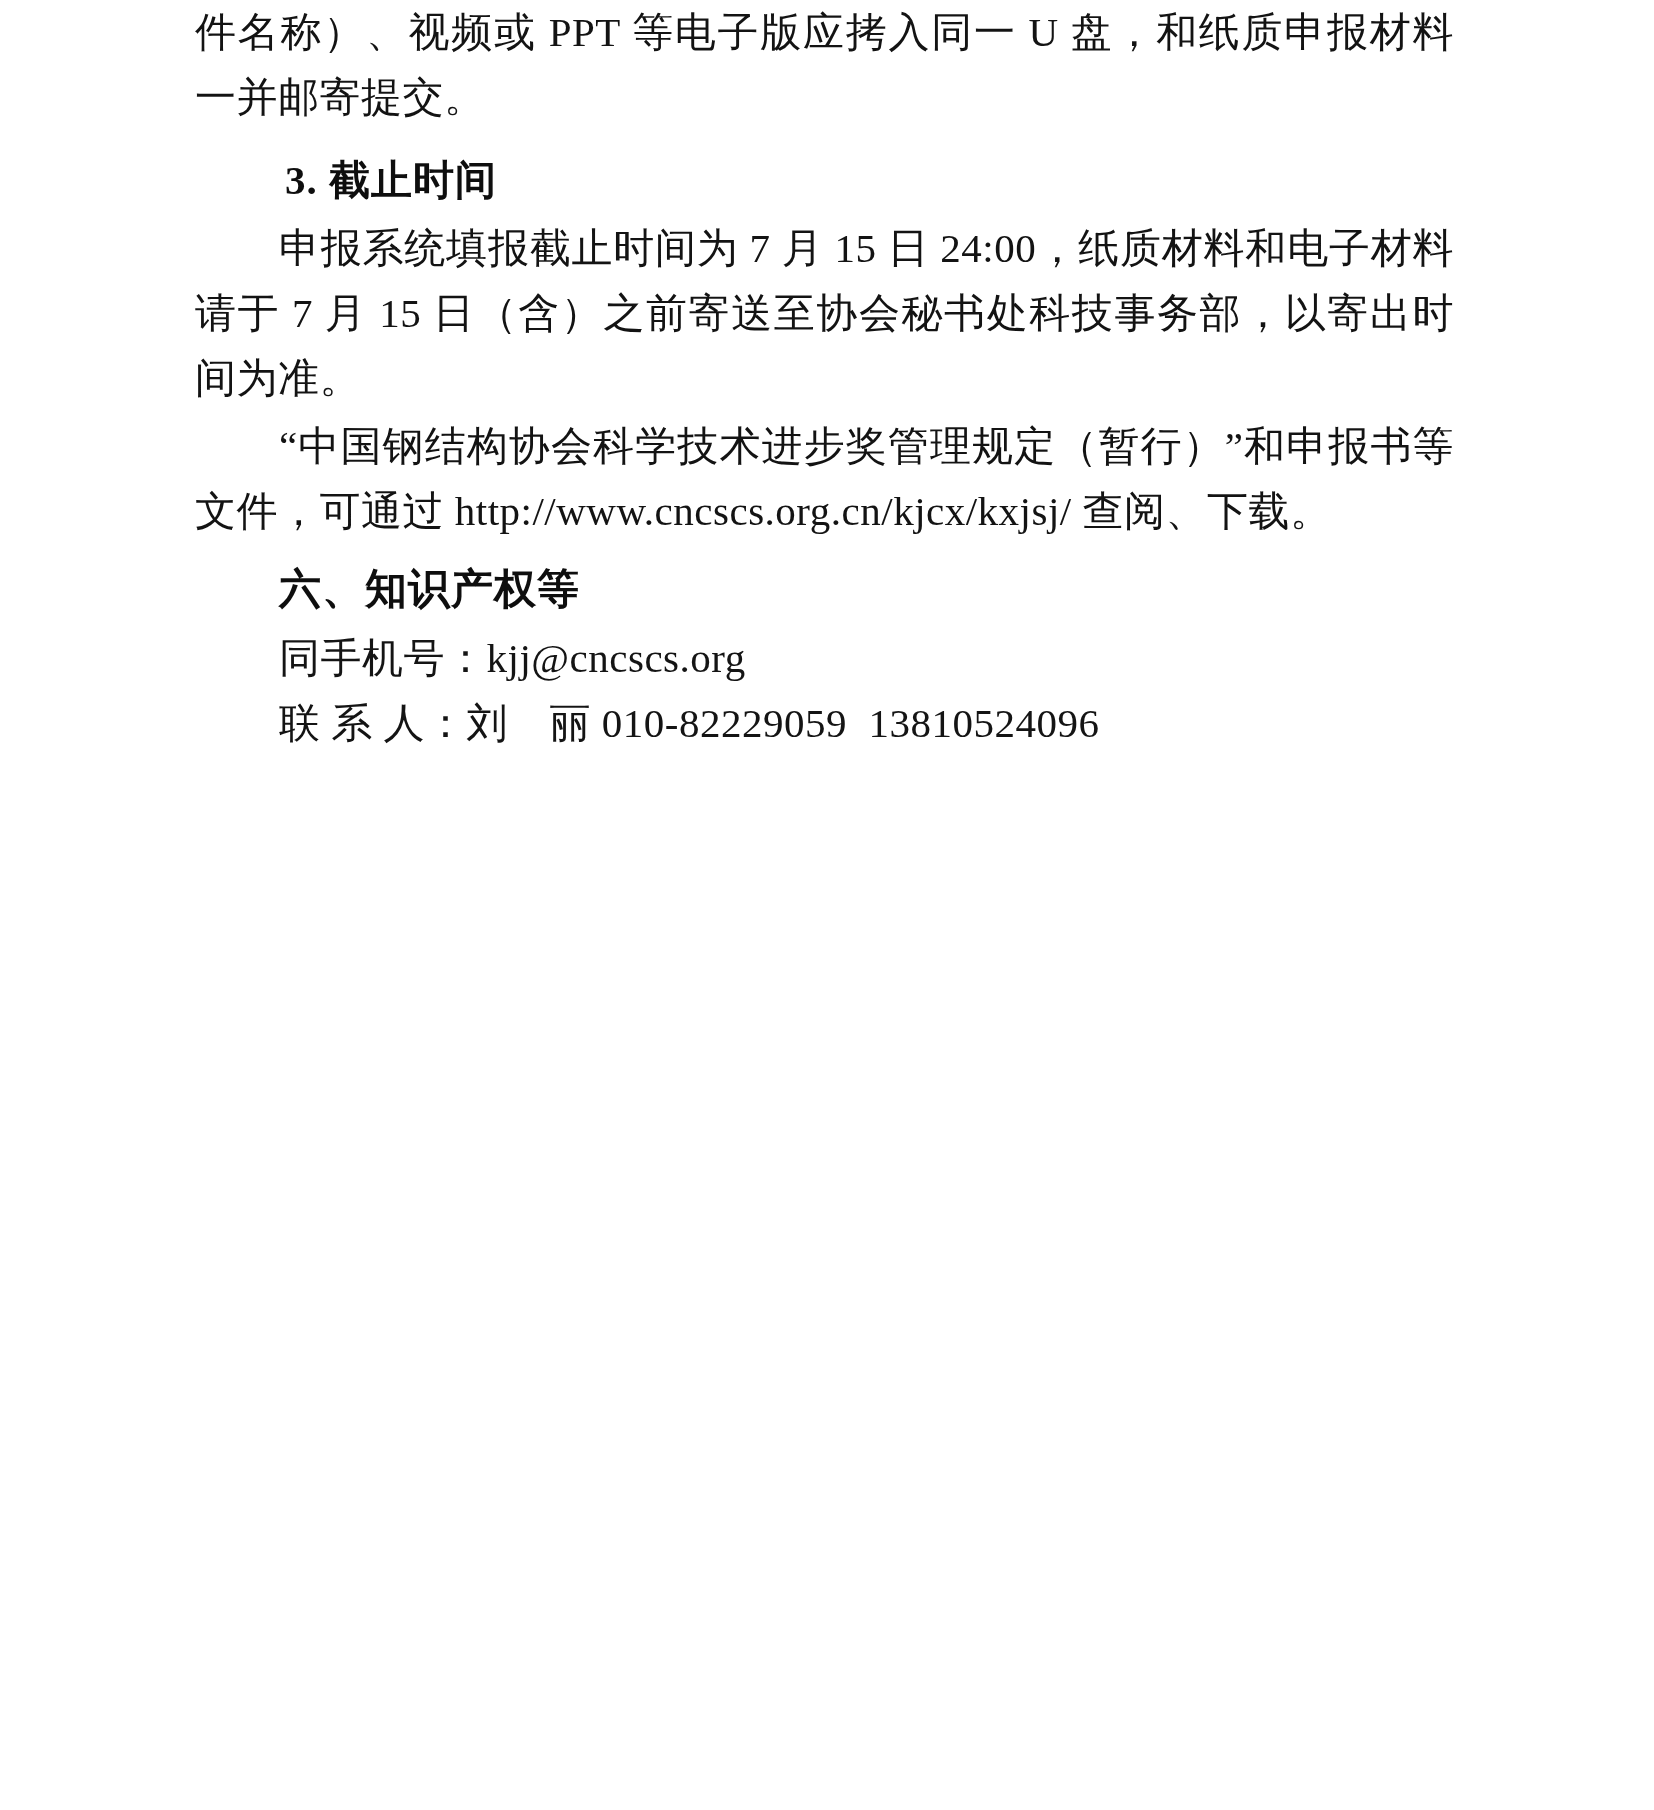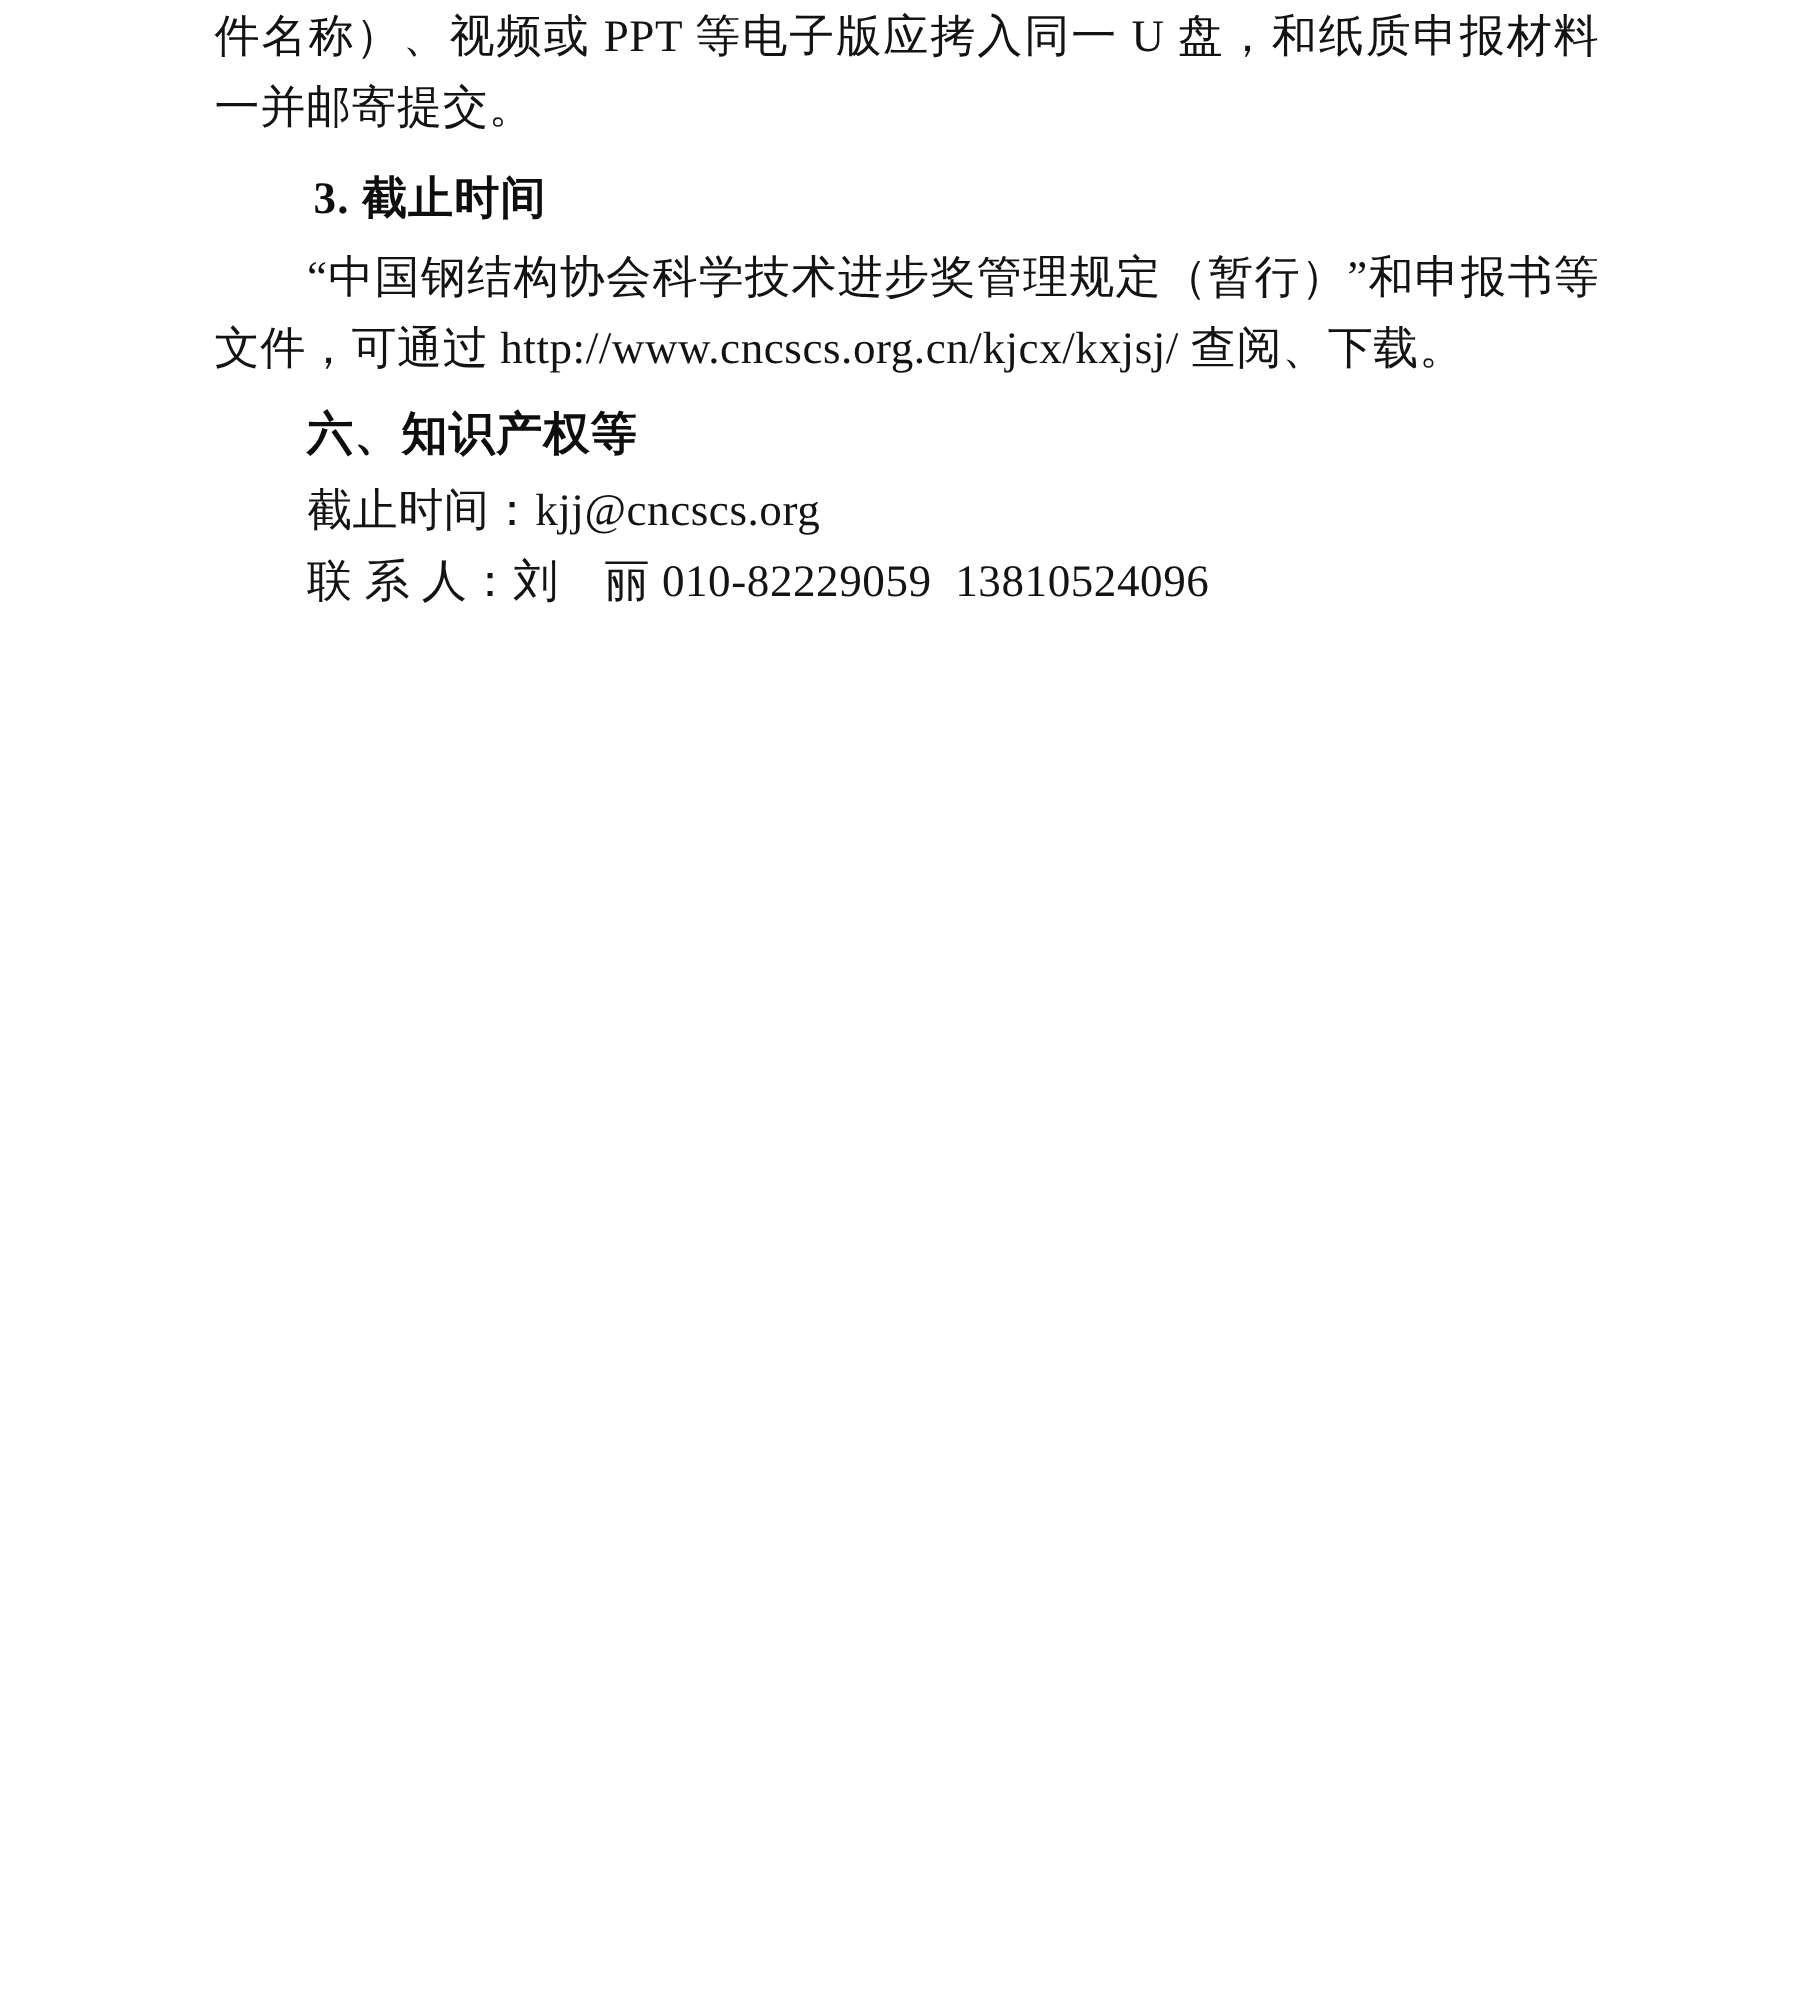--- a/index.html
+++ b/index.html
@@ -72,30 +72,31 @@
 
 <div class="page">
   <div class="doc-body">
 
     <p class="para cont">件名称）、视频或 PPT 等电子版应拷入同一 U 盘，和纸质申报材料一并邮寄提交。</p>
 
     <div class="spacer-sm"></div>
 
     <h3 class="heading sub">3. 截止时间</h3>
 
+    <p class="para indent">申报系统填报截止时间为 7 月 15 日 24:00，纸质材料和电子材料请于 7 月 15 日（含）之前寄送至协会秘书处科技事务部，以寄出时间为准。</p>
 
     <div class="spacer-xs"></div>
 
 
     <p class="para indent">“中国钢结构协会科学技术进步奖管理规定（暂行）”和申报书等文件，可通过 http://www.cncscs.org.cn/kjcx/kxjsj/ 查阅、下载。</p>
 
 
 
     <div class="spacer-xs"></div>
 
     <h2 class="heading">六、知识产权等</h2>
 
-    <p class="contact-line"><span>截止时间：</span><span class="latin">kjj@cncscs.org</span></p>
+    <p class="contact-line"><span>同手机号：</span><span class="latin">kjj@cncscs.org</span></p>
 
     <p class="contact-line"><span>联 系 人：</span><span>刘　丽</span>&nbsp;<span class="latin nowrap">010-82229059</span>&nbsp;&nbsp;<span class="latin nowrap">13810524096</span></p>
 
   </div>
 </div>
 
 </body></html>

